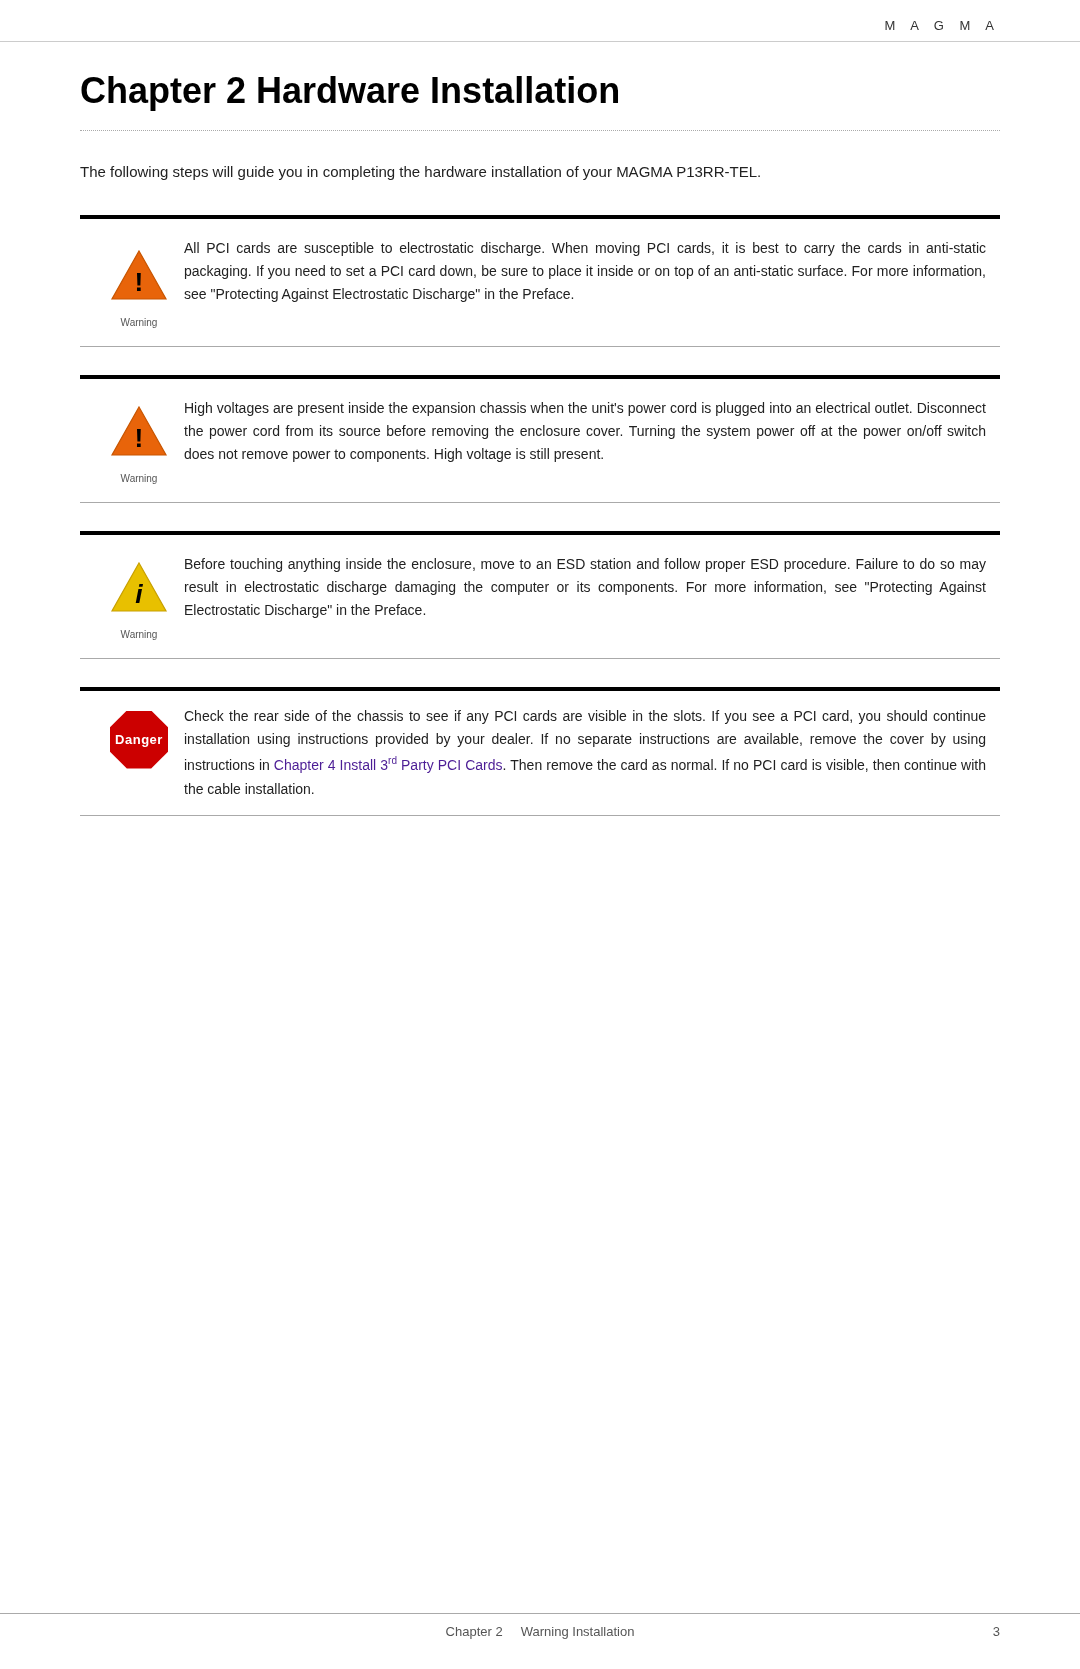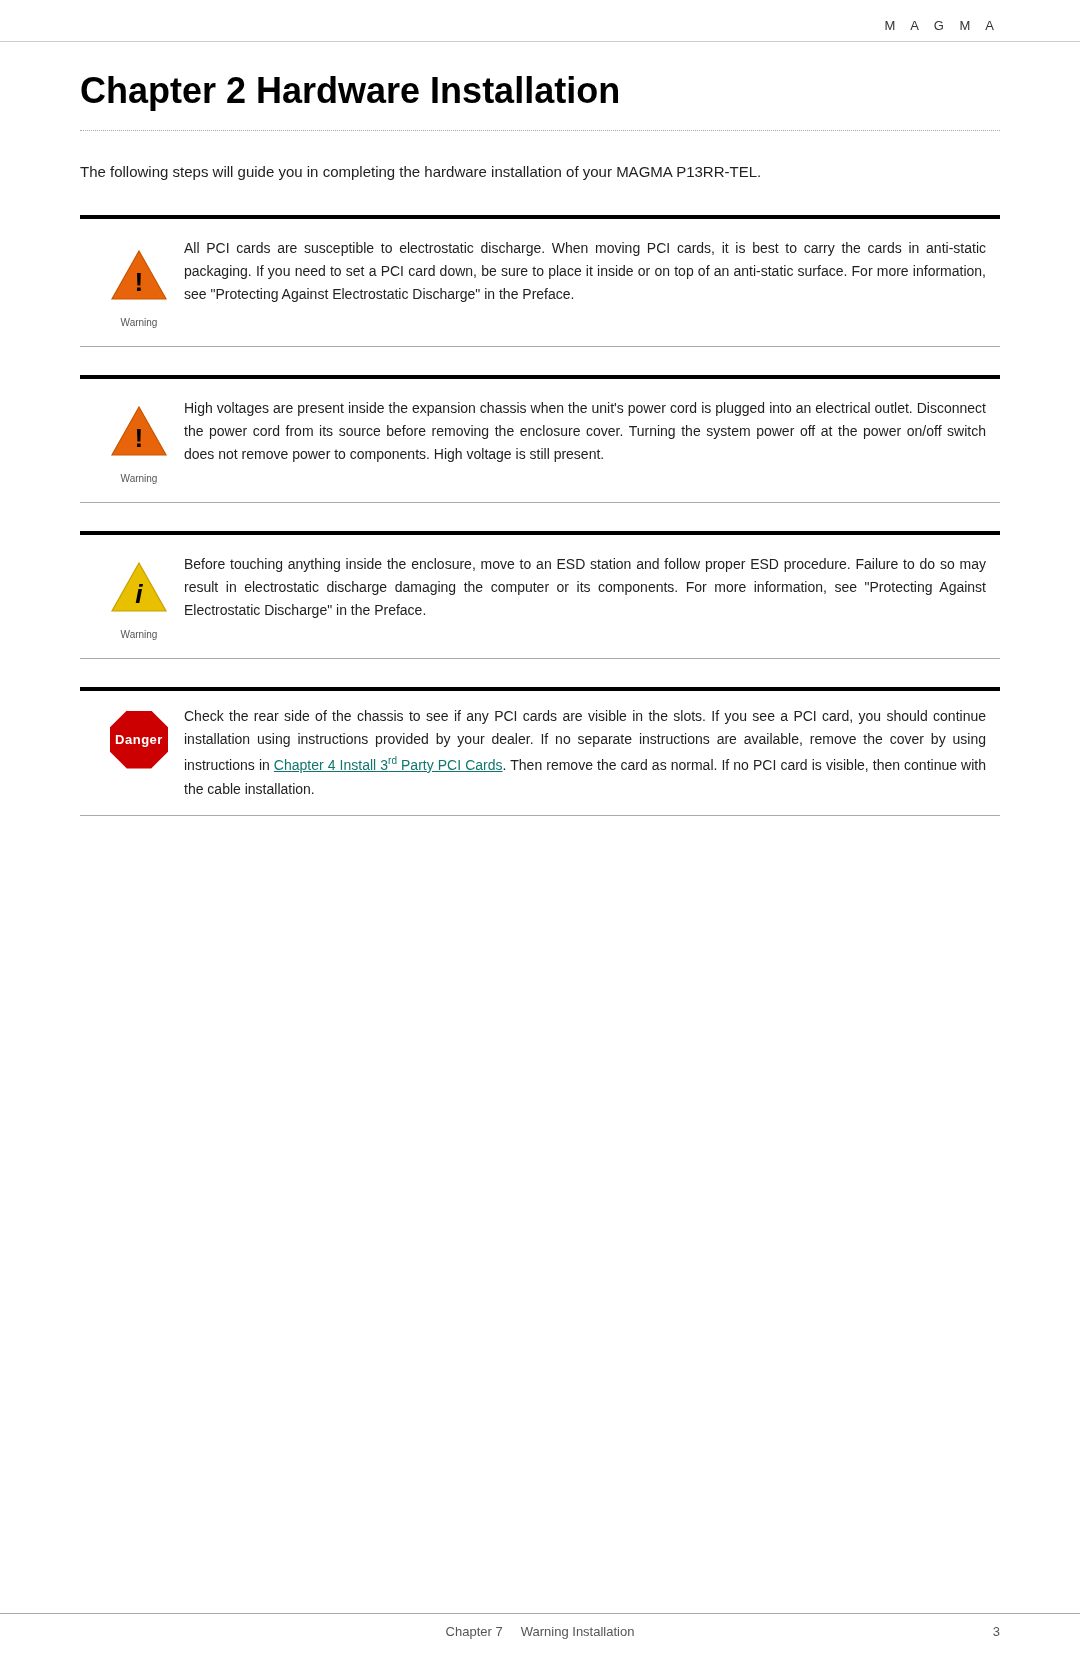--- a/index.html
+++ b/index.html
@@ -123,22 +123,21 @@
       display: flex;
       align-items: center;
       justify-content: center;
       color: #fff;
       font-size: 13px;
       font-weight: bold;
       letter-spacing: 0.5px;
     }
 
     .link-text {
-      color: #0f766e;
-      text-decoration: underline;
+      color: #4c1d95;
       cursor: pointer;
     }
 
     sup {
       font-size: 10px;
       vertical-align: super;
     }
 
     .footer {
       position: absolute;
@@ -267,19 +266,19 @@
           </div>
         </div>
       </div>
     </div>
 
   </div>
 
   <div class="footer">
     <span class="footer-left"></span>
     <span class="footer-center">
-      <span>Chapter 7</span>&nbsp;&nbsp;&nbsp;&nbsp;
+      <span>Chapter 2</span>&nbsp;&nbsp;&nbsp;&nbsp;
       <span>Warning Installation</span>
     </span>
     <span class="footer-right">3</span>
   </div>
 
 </div>
 
 </body></html>

